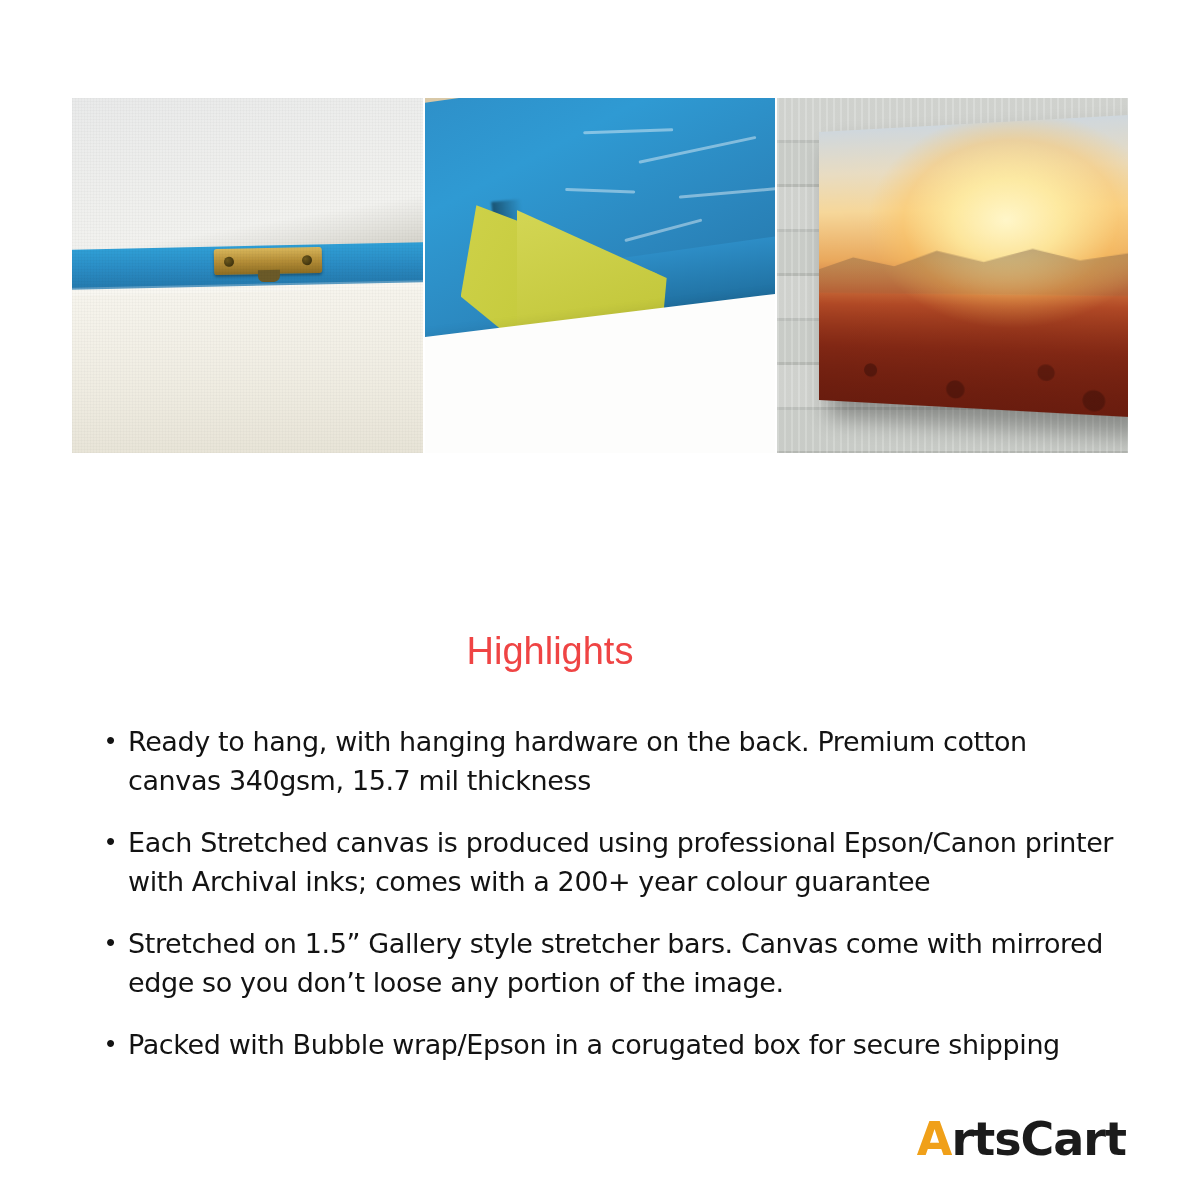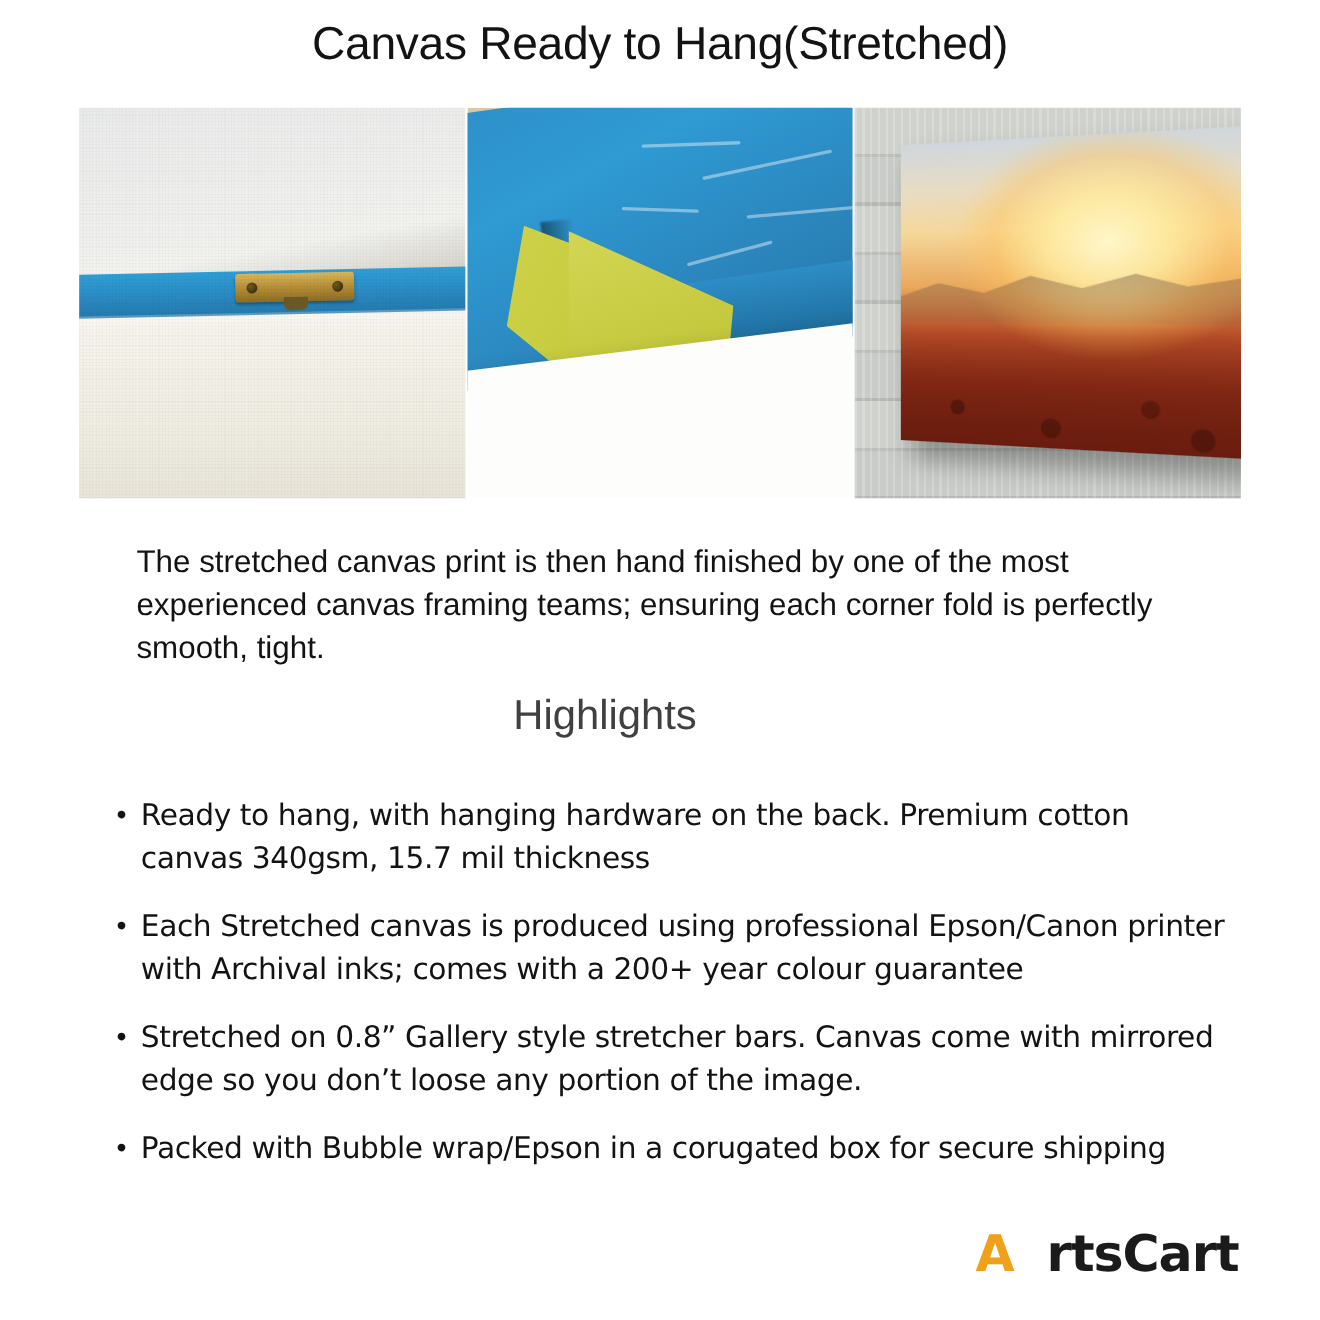--- a/index.html
+++ b/index.html
@@ -241,21 +241,21 @@
     color: #131313;
   }
 
   
   .sub {
     position: absolute;
     top: 630px; left: 0; width: 1100px;
     text-align: center;
     font-size: 38px;
     font-weight: 400;
-    color: #404040;
+    color: #ef4444;
   }
 
   
   .bullets {
     position: absolute;
     left: 106px; top: 722px;
     width: 1010px;
   }
   .bullet {
     display: flex;
@@ -278,28 +278,27 @@
   
   .logo {
     position: absolute;
     right: 74px; bottom: 34px;
     font-size: 46px;
     font-weight: bold;
     letter-spacing: -1px;
     font-family: "DejaVu Sans", sans-serif;
   }
   .logo .a { color: #f0a019; }
-  .logo .rest { color: #1b1b1b; margin-left: 30px; }
+  .logo .rest { color: #1b1b1b; }
 </style>
 </head>
 <body>
 
 <div class="page">
 
-  <div class="title">Canvas Ready to Hang(Stretched)</div>
 
   <div class="strip">
 
     <div class="shot s1">
       <div class="wallgrad"></div>
       <div class="lowercanvas"></div>
       <div class="bluebar"></div>
       <div class="hanger"></div>
       <div class="hangerslot"></div>
       <div class="texture"></div>
@@ -328,36 +327,35 @@
       <div class="side"></div>
       <div class="frame">
         <div class="art"></div>
         <div class="hills"></div>
         <div class="fg"></div>
       </div>
     </div>
 
   </div>
 
-  <div class="para">The stretched canvas print is then hand finished by one of the most experienced canvas framing teams; ensuring each corner fold is perfectly smooth, tight.</div>
 
   <div class="sub">Highlights</div>
 
   <div class="bullets">
     <div class="bullet">
       <div class="dot">•</div>
       <div class="txt">Ready to hang,  with hanging hardware on the back.  Premium cotton canvas 340gsm, 15.7 mil thickness</div>
     </div>
     <div class="bullet">
       <div class="dot">•</div>
       <div class="txt">Each Stretched canvas is produced using professional Epson/Canon printer with Archival inks; comes with a 200+ year colour guarantee</div>
     </div>
     <div class="bullet">
       <div class="dot">•</div>
-      <div class="txt">Stretched on 0.8” Gallery style stretcher bars. Canvas come with mirrored edge so you don’t loose any portion of the image.</div>
+      <div class="txt">Stretched on 1.5” Gallery style stretcher bars. Canvas come with mirrored edge so you don’t loose any portion of the image.</div>
     </div>
     <div class="bullet">
       <div class="dot">•</div>
       <div class="txt">Packed with Bubble wrap/Epson in a corugated box for secure shipping</div>
     </div>
   </div>
 
   <div class="logo"><span class="a">A</span><span class="rest">rtsCart</span></div>
 
 </div>

